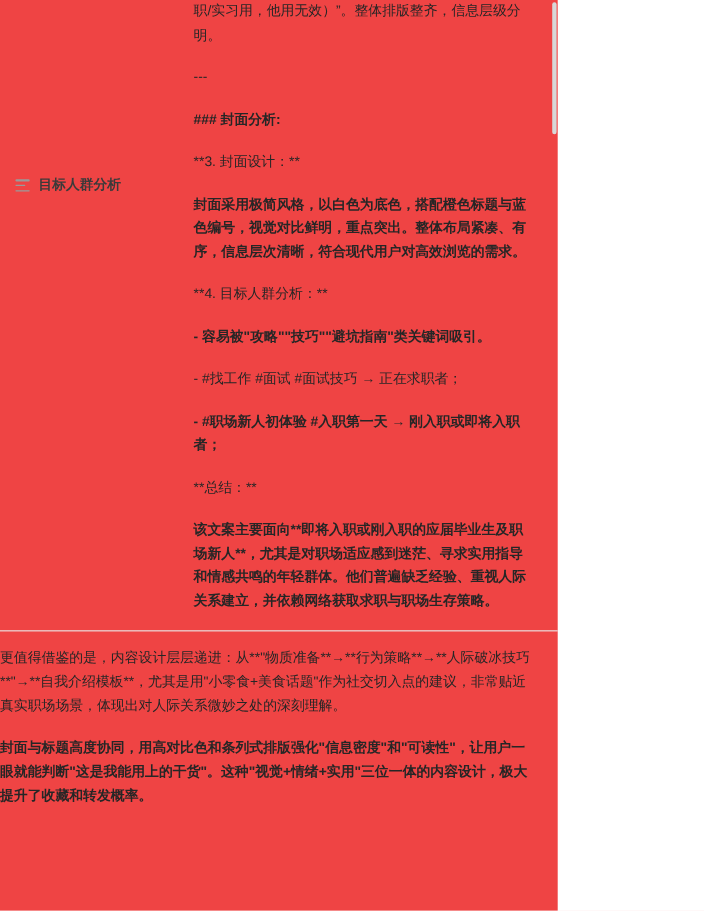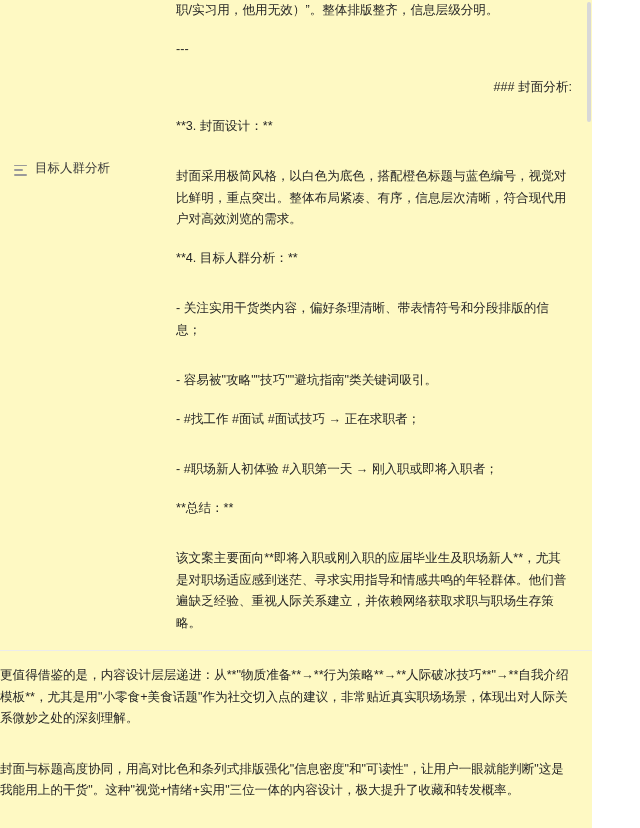--- a/index.html
+++ b/index.html
@@ -6,23 +6,23 @@
   html, body {
     margin: 0; padding: 0;
     width: 640px; height: 828px;
     background: #ffffff;
     font-family: "Liberation Sans", sans-serif;
     color: #2b2b2b;
     overflow: hidden;
   }
   .page {
     position: relative;
-    width: 592px;
+    width: 507px;
     height: 828px;
-    background: #fef9c3;
+    background: #ef4444;
   }
   .row {
     display: flex;
     align-items: flex-start;
     border-bottom: 1px solid #ececec;
     padding: 0;
   }
   .row:last-child { border-bottom: none; }
   .label-cell {
     width: 176px;
@@ -58,40 +58,41 @@
   .hamb i:nth-child(3) { width: 13px; }
 
   .content-cell {
     flex: 1 1 auto;
     padding: 14px 20px 16px 0;
     font-size: 12.6px;
     line-height: 21.5px;
     color: #262626;
   }
   .content-cell p { margin: 0 0 0 0; white-space: pre-wrap; }
-  .content-cell p + p { margin-top: 29px; }
+  .content-cell p + p { margin-top: 17px; font-weight: bold; }
 
   
   .top-row .content-cell { padding-top: 0; }
   .top-block p { margin: 0; }
   .top-block .gap { height: 17px; }
 
   
   .hr-mark { color: #262626; }
 
-  .heading { font-weight: normal; text-align: right; }
+  .heading { font-weight: bold; }
 
   
   .float-label {
     position: absolute;
     left: 14px;
     top: 160px;
     display: flex;
-    align-items: center;
+    align-items: flex-start;
     gap: 8px;
+    font-weight: bold;
   }
   .float-label .lbl { font-size: 12.5px; color: #3a3a3a; }
   .scrollbar {
     position: absolute;
     right: 1px;
     top: 2px;
     width: 4px;
     height: 120px;
     border-radius: 3px;
     background: #d8d8d8;
@@ -110,21 +111,20 @@
       <p>职/实习用，他用无效）”。整体排版整齐，信息层级分明。</p>
       <div class="gap"></div>
       <p class="hr-mark">---</p>
       <div class="gap"></div>
       <p class="heading">### 封面分析:</p>
       <div class="gap"></div>
       <p>**3. 封面设计：**</p>
       <p>封面采用极简风格，以白色为底色，搭配橙色标题与蓝色编号，视觉对比鲜明，重点突出。整体布局紧凑、有序，信息层次清晰，符合现代用户对高效浏览的需求。</p>
       <div class="gap"></div>
       <p>**4. 目标人群分析：**</p>
-      <p>- 关注实用干货类内容，偏好条理清晰、带表情符号和分段排版的信息；</p>
       <p>- 容易被"攻略""技巧""避坑指南"类关键词吸引。</p>
       <div class="gap"></div>
       <p>- #找工作 #面试 #面试技巧 → 正在求职者；</p>
       <p>- #职场新人初体验 #入职第一天 → 刚入职或即将入职者；</p>
       <div class="gap"></div>
       <p>**总结：**</p>
       <p>该文案主要面向**即将入职或刚入职的应届毕业生及职场新人**，尤其是对职场适应感到迷茫、寻求实用指导和情感共鸣的年轻群体。他们普遍缺乏经验、重视人际关系建立，并依赖网络获取求职与职场生存策略。</p>
     </div>
   </div>
 

